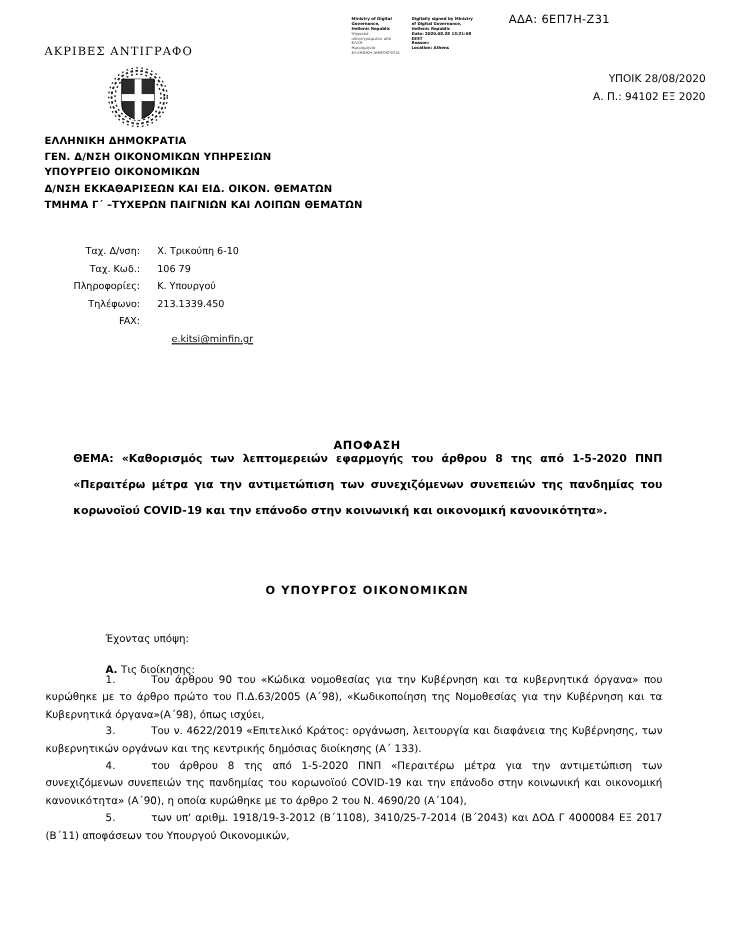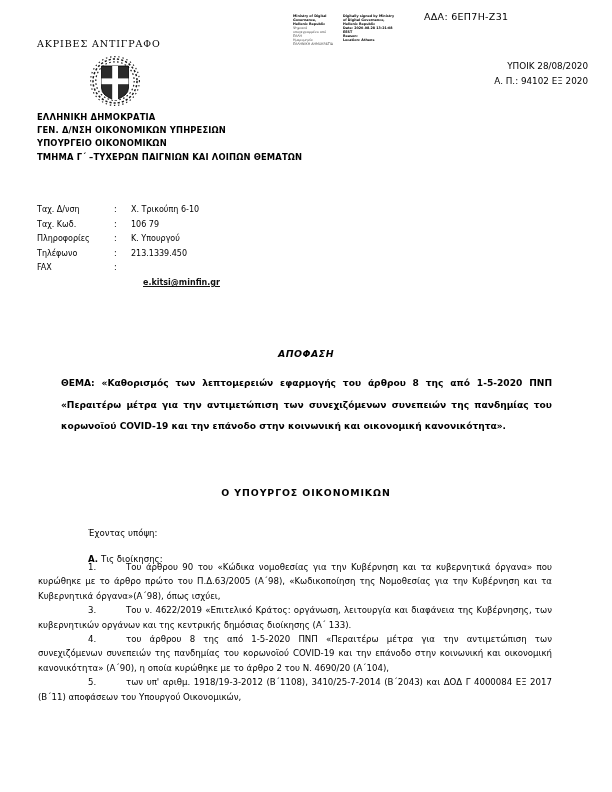--- a/index.html
+++ b/index.html
@@ -107,40 +107,40 @@
     font-family: "DejaVu Sans", sans-serif;
     font-size: 8px;
     border-collapse: collapse;
   }
   .contact td {
     padding: 0;
     line-height: 14.6px;
     vertical-align: top;
     white-space: nowrap;
   }
-  .contact .c-label { width: 77px; }
+  .contact .c-label { width: 77px; text-align: right; }
   .contact .c-colon { width: 17px; }
   .contact .c-value { }
   .email-1 { color: #5a5a5a; }
   .email-2 { color: #111; text-decoration: underline; }
   .email-2-row td { line-height: 13px; }
-  .email-indent { padding-left: 12px !important; font-weight: bold; }
+  .email-indent { padding-left: 12px !important; }
 
   
   .h-center {
     position: absolute;
     width: 612px;
     left: 0;
     text-align: center;
     font-family: "DejaVu Sans", sans-serif;
     font-weight: bold;
     font-size: 9.4px;
     letter-spacing: 0.5px;
   }
-  #apofasi-title { top: 348px; font-style: italic; }
+  #apofasi-title { top: 366px; }
   #minister-title { top: 487px; letter-spacing: 0.9px; }
 
   
   .thema {
     position: absolute;
     left: 61px;
     top: 373px;
     width: 491px;
     font-family: "DejaVu Sans", sans-serif;
     font-size: 9.1px;
@@ -230,20 +230,21 @@
 
   <div class="protocol">
     <div>ΥΠΟΙΚ 28/08/2020</div>
     <div>Α. Π.: 94102 ΕΞ 2020</div>
   </div>
 
   <div class="ministry">
     <div>ΕΛΛΗΝΙΚΗ ΔΗΜΟΚΡΑΤΙΑ</div>
     <div>ΓΕΝ. Δ/ΝΣΗ ΟΙΚΟΝΟΜΙΚΩΝ ΥΠΗΡΕΣΙΩΝ</div>
     <div>ΥΠΟΥΡΓΕΙΟ ΟΙΚΟΝΟΜΙΚΩΝ</div>
+    <div>Δ/ΝΣΗ ΕΚΚΑΘΑΡΙΣΕΩΝ ΚΑΙ ΕΙΔ. ΟΙΚΟΝ. ΘΕΜΑΤΩΝ</div>
     <div>ΤΜΗΜΑ Γ΄ –ΤΥΧΕΡΩΝ ΠΑΙΓΝΙΩΝ ΚΑΙ ΛΟΙΠΩΝ ΘΕΜΑΤΩΝ</div>
   </div>
 
   <table class="contact">
     <tbody>
         <tr>
       <td class="c-label">Ταχ. Δ/νση</td>
       <td class="c-colon">:</td>
       <td class="c-value">Χ. Τρικούπη 6-10</td>
     </tr>

